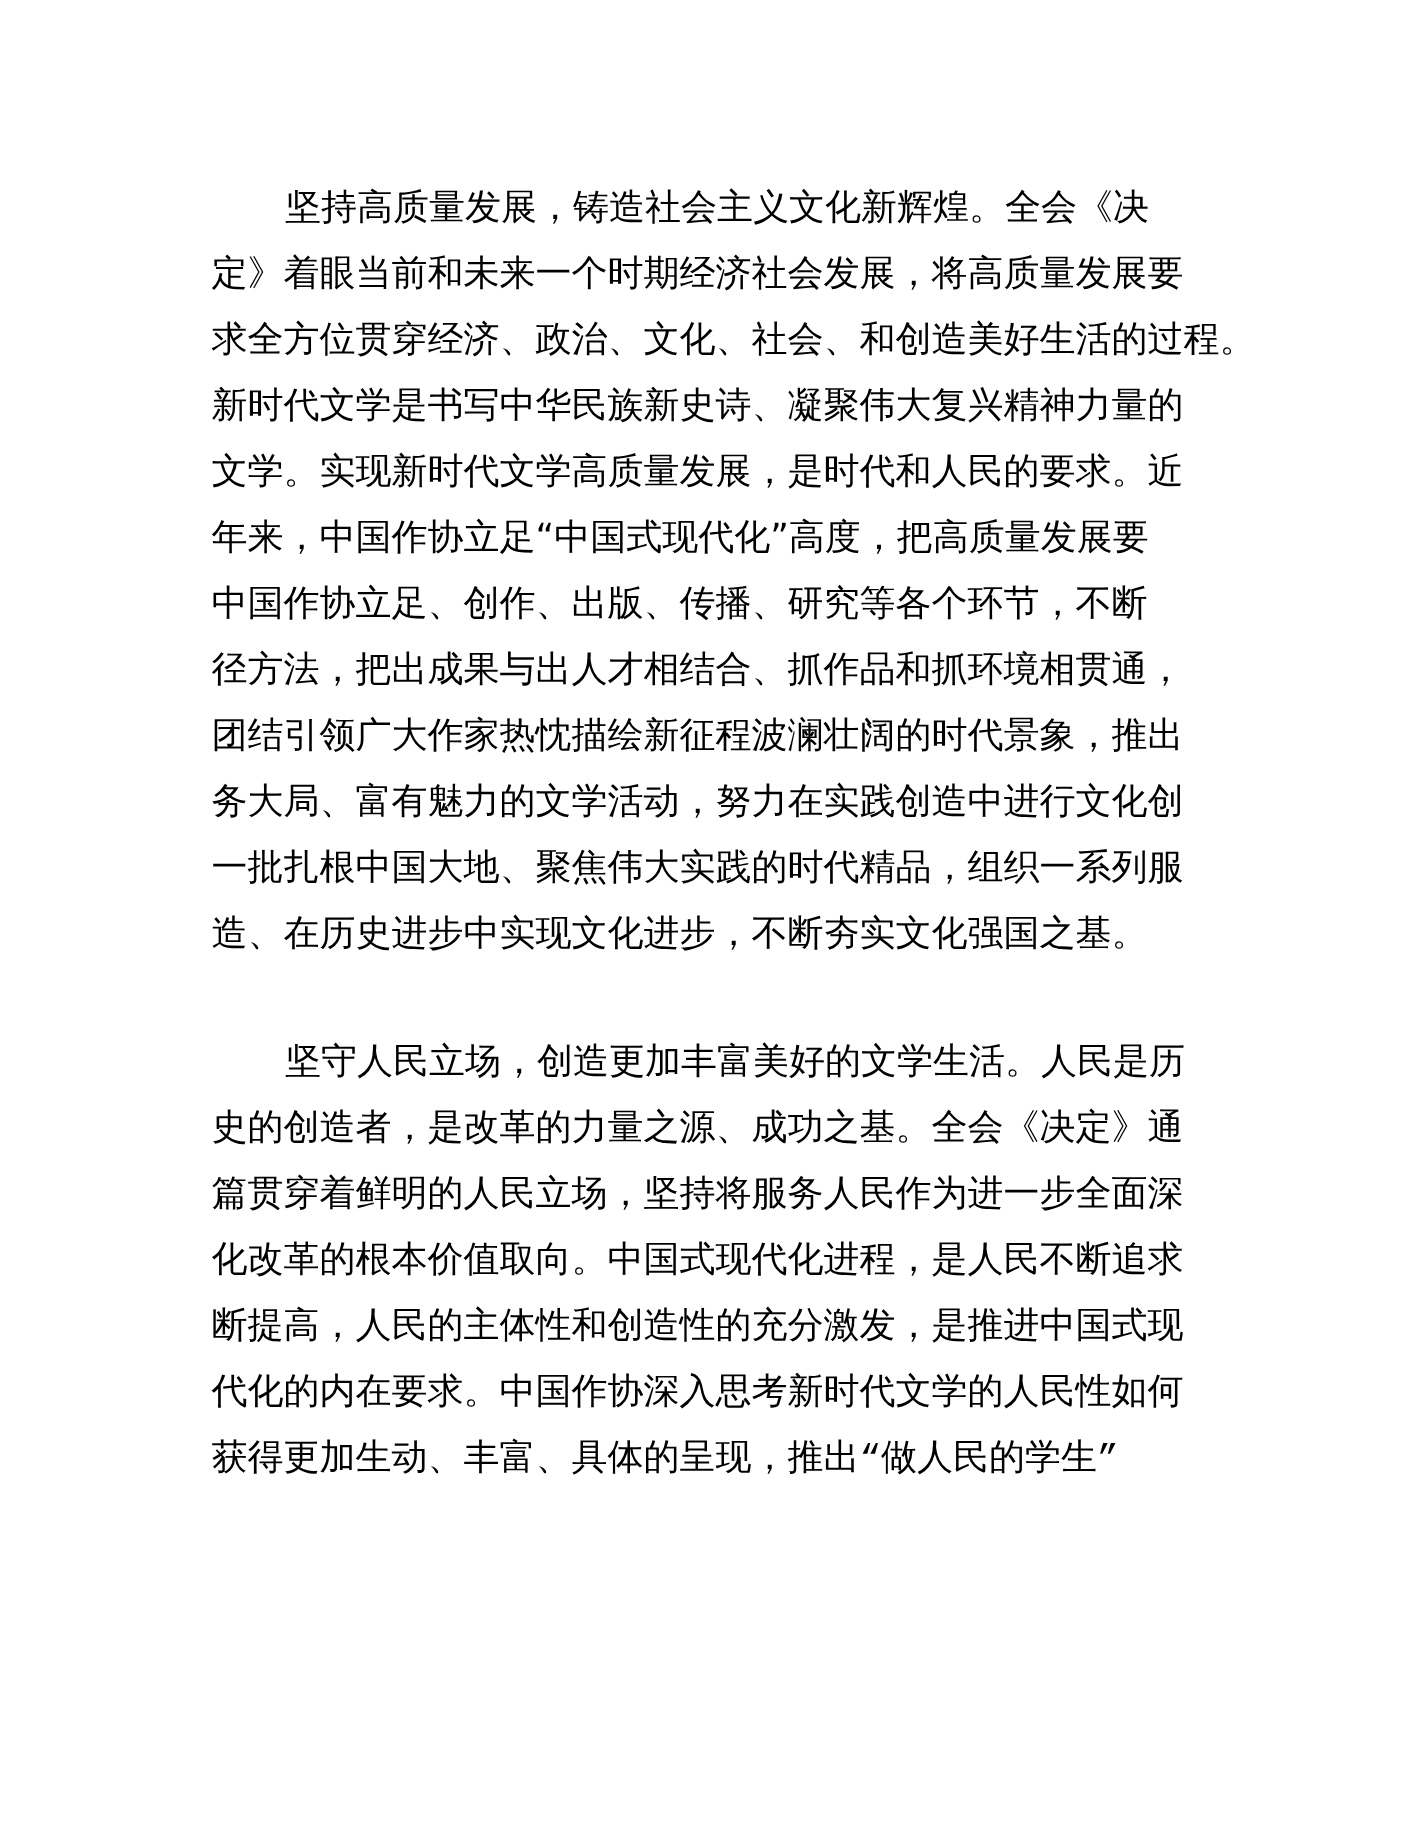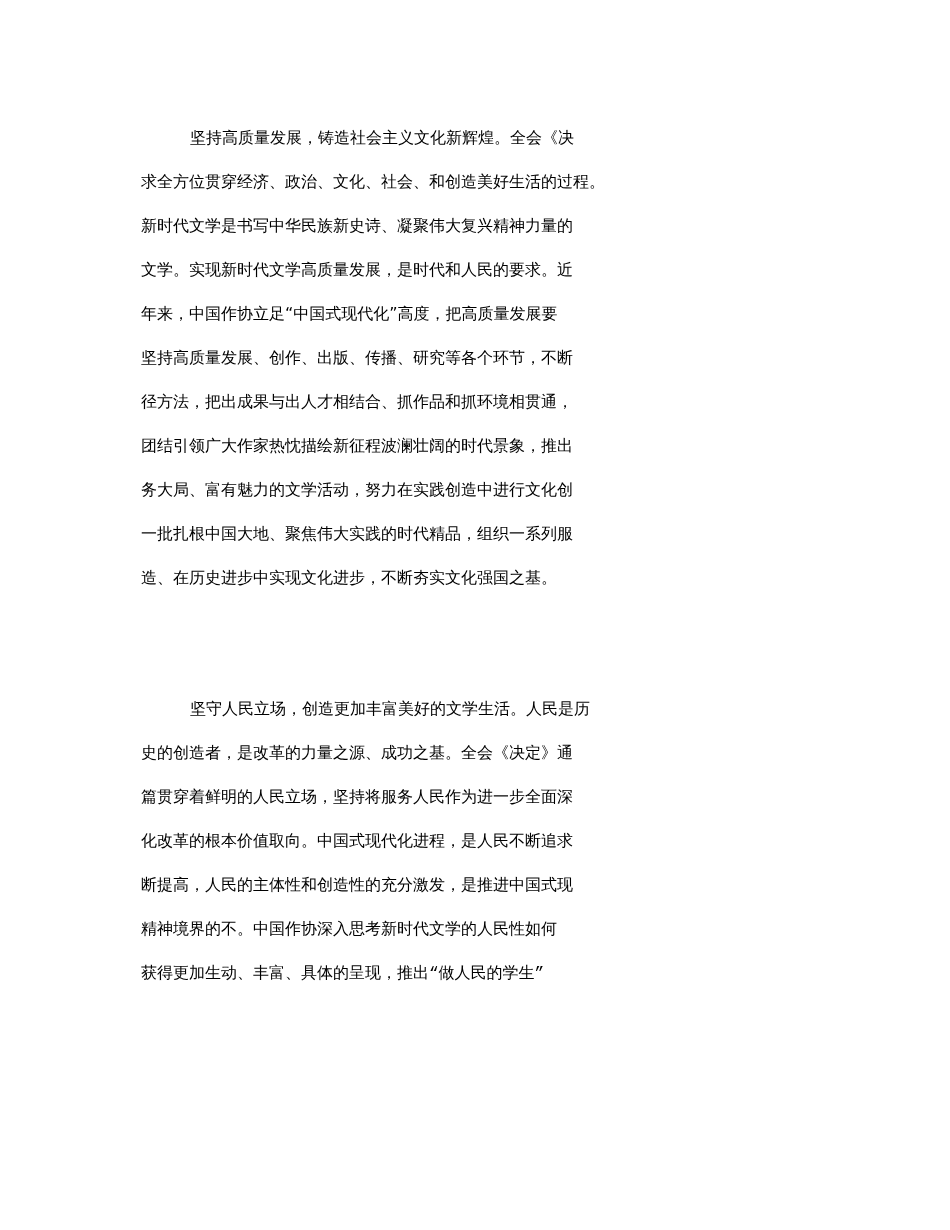--- a/index.html
+++ b/index.html
@@ -25,52 +25,53 @@
     }
     .paragraph {
       position: absolute;
       left: 141px;
       width: 690px;
     }
     .line {
       display: block;
       height: 44px;
       line-height: 44px;
-      font-size: 16px;
+      font-size: 24px;
       white-space: nowrap;
       letter-spacing: 0px;
     }
     .line.indent {
       padding-left: 49px;
     }
     #para-1 { top: 116px; }
     #para-2 { top: 688px; font-family: Liberation Mono, monospace; }
   </style>
 </head>
 <body>
 
 <div class="page">
 
   <div class="paragraph" id="para-1">
     <span class="line indent">坚持高质量发展，铸造社会主义文化新辉煌。全会《决</span>
+    <span class="line">定》着眼当前和未来一个时期经济社会发展，将高质量发展要</span>
     <span class="line">求全方位贯穿经济、政治、文化、社会、和创造美好生活的过程。</span>
     <span class="line">新时代文学是书写中华民族新史诗、凝聚伟大复兴精神力量的</span>
     <span class="line">文学。实现新时代文学高质量发展，是时代和人民的要求。近</span>
     <span class="line">年来，中国作协立足“中国式现代化”高度，把高质量发展要</span>
-    <span class="line">坚持高质量发展、创作、出版、传播、研究等各个环节，不断</span>
+    <span class="line">中国作协立足、创作、出版、传播、研究等各个环节，不断</span>
     <span class="line">径方法，把出成果与出人才相结合、抓作品和抓环境相贯通，</span>
     <span class="line">团结引领广大作家热忱描绘新征程波澜壮阔的时代景象，推出</span>
     <span class="line">务大局、富有魅力的文学活动，努力在实践创造中进行文化创</span>
     <span class="line">一批扎根中国大地、聚焦伟大实践的时代精品，组织一系列服</span>
     <span class="line">造、在历史进步中实现文化进步，不断夯实文化强国之基。</span>
   </div>
 
   <div class="paragraph" id="para-2">
     <span class="line indent">坚守人民立场，创造更加丰富美好的文学生活。人民是历</span>
     <span class="line">史的创造者，是改革的力量之源、成功之基。全会《决定》通</span>
     <span class="line">篇贯穿着鲜明的人民立场，坚持将服务人民作为进一步全面深</span>
     <span class="line">化改革的根本价值取向。中国式现代化进程，是人民不断追求</span>
     <span class="line">断提高，人民的主体性和创造性的充分激发，是推进中国式现</span>
-    <span class="line">精神境界的不。中国作协深入思考新时代文学的人民性如何</span>
+    <span class="line">代化的内在要求。中国作协深入思考新时代文学的人民性如何</span>
     <span class="line">获得更加生动、丰富、具体的呈现，推出“做人民的学生”</span>
   </div>
 
 </div>
 
 </body></html>

